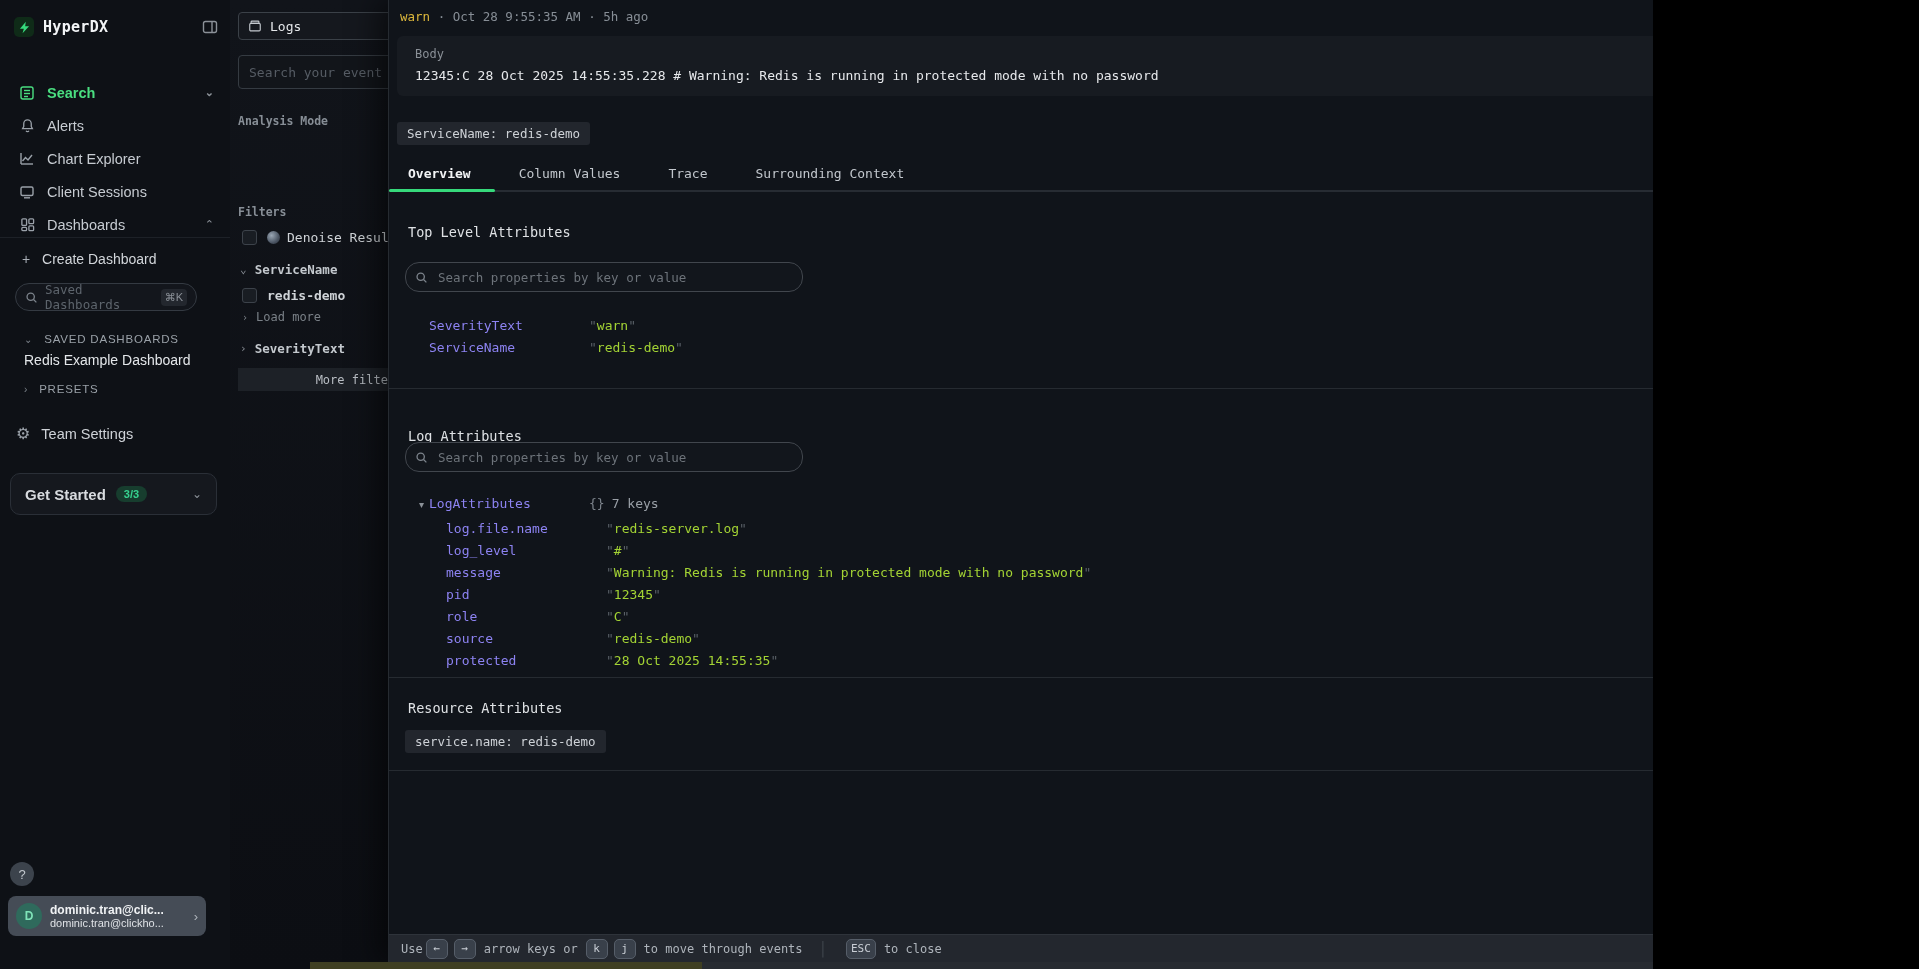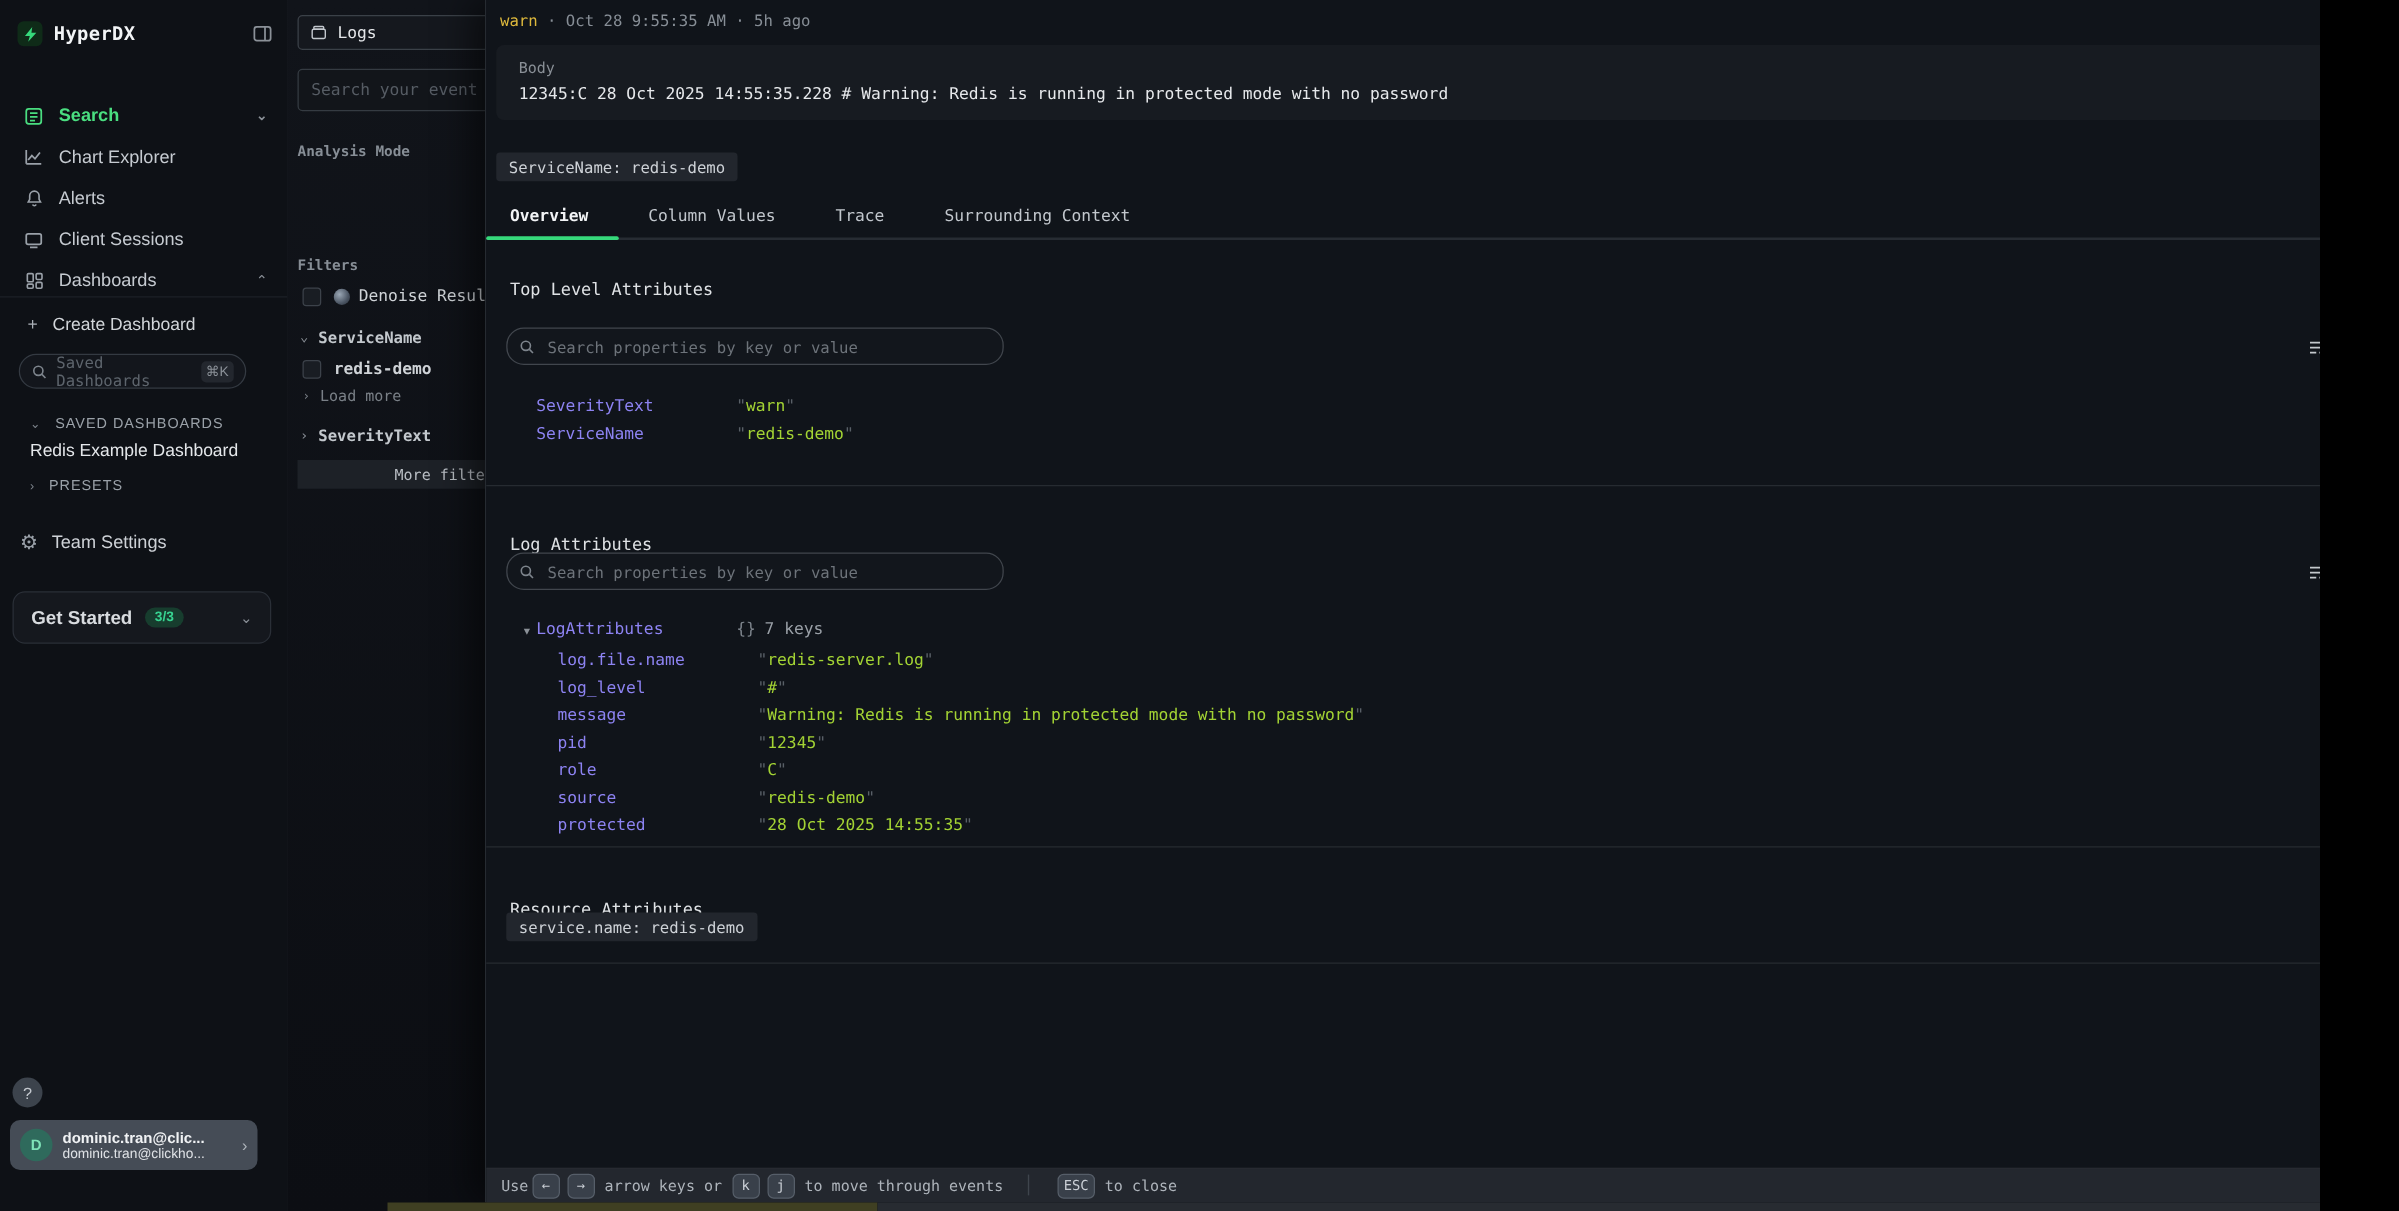--- a/index.html
+++ b/index.html
@@ -1,16 +1,16 @@
 <!DOCTYPE html>
 <html><head>
 <meta charset="utf-8">
 <style>
   html,body{margin:0;padding:0;background:#000;}
-  .app{position:relative;width:1856px;height:969px;background:#0c0e12;overflow:hidden;
+  .app{position:relative;width:1653px;height:969px;background:#0c0e12;overflow:hidden;
        font-family:"Liberation Sans",sans-serif;color:#d6d9dd;-webkit-font-smoothing:antialiased;}
 
   
   .sidebar{position:absolute;left:0;top:0;width:230px;height:969px;background:#0e1116;border-right:1px solid #1b1f25;}
   .logo-row{position:absolute;top:14px;left:14px;right:12px;height:26px;display:flex;align-items:center;}
   .logo-badge{width:20px;height:20px;border-radius:5px;background:#0f2b18;display:flex;align-items:center;justify-content:center;margin-right:9px;}
   .logo-badge svg{display:block;}
   .brand{font-family:"DejaVu Sans Mono",monospace;font-weight:bold;font-size:15px;color:#f2f4f6;letter-spacing:.3px;flex:1;}
   .collapse-btn{color:#8b9198;cursor:pointer;display:flex;}
 
@@ -157,36 +157,36 @@
               <line x1="5" y1="5.5" x2="11" y2="5.5"></line>
               <line x1="5" y1="8.5" x2="11" y2="8.5"></line>
               <line x1="5" y1="11.5" x2="9" y2="11.5"></line>
             </svg>
         </span>
         <span>Search</span>
         <span class="chev">⌄</span>
       </div>
       <div class="nav-item">
         <span class="nicon">
+          <svg width="15" height="15" viewBox="0 0 16 16" fill="none" stroke="currentColor" stroke-width="1.4">
+              <path d="M8 2a4 4 0 0 0-4 4v3l-1.2 2.3h10.4L12 9V6a4 4 0 0 0-4-4z"></path>
+              <path d="M6.5 13.5a1.6 1.6 0 0 0 3 0"></path>
+            </svg>
+        </span>
+        <span>Alerts</span>
+      </div>
+      <div class="nav-item">
+        <span class="nicon">
           <svg width="16" height="16" viewBox="0 0 16 16" fill="none" stroke="currentColor" stroke-width="1.4">
               <polyline points="2,13 2,2"></polyline>
               <polyline points="2,13 14,13"></polyline>
               <polyline points="3.5,10 6.5,6.5 9,9 13,4"></polyline>
             </svg>
         </span>
         <span>Chart Explorer</span>
-      </div>
-      <div class="nav-item">
-        <span class="nicon">
-          <svg width="15" height="15" viewBox="0 0 16 16" fill="none" stroke="currentColor" stroke-width="1.4">
-              <path d="M8 2a4 4 0 0 0-4 4v3l-1.2 2.3h10.4L12 9V6a4 4 0 0 0-4-4z"></path>
-              <path d="M6.5 13.5a1.6 1.6 0 0 0 3 0"></path>
-            </svg>
-        </span>
-        <span>Alerts</span>
       </div>
       <div class="nav-item">
         <span class="nicon">
           <svg width="16" height="16" viewBox="0 0 16 16" fill="none" stroke="currentColor" stroke-width="1.4">
               <rect x="2" y="3" width="12" height="8.5" rx="1.5"></rect>
               <line x1="5" y1="13.8" x2="11" y2="13.8"></line>
             </svg>
         </span>
         <span>Client Sessions</span>
       </div>
@@ -385,21 +385,21 @@
     <span class="attr-key" style="top:587px;left:57px;">pid</span>
     <span class="attr-val" style="top:587px;left:217px;">12345</span>
     <span class="attr-key" style="top:609px;left:57px;">role</span>
     <span class="attr-val" style="top:609px;left:217px;">C</span>
     <span class="attr-key" style="top:631px;left:57px;">source</span>
     <span class="attr-val" style="top:631px;left:217px;">redis-demo</span>
     <span class="attr-key" style="top:653px;left:57px;">protected</span>
     <span class="attr-val" style="top:653px;left:217px;">28 Oct 2025 14:55:35</span>
     <div class="divider" style="top:677px;"></div>
 
-    <div class="sec-title" style="top:720px;">Resource Attributes</div>
+    <div class="sec-title" style="top:700px;">Resource Attributes</div>
     <div class="sec-collapse" style="top:698px;">⌃</div>
     <div class="tag-chip" style="top:730px;left:16px;">service.name: redis-demo</div>
     <div class="divider" style="top:770px;"></div>
 
     <div class="scroll-track"></div>
 
     <div class="d-footer">
       <span>Use</span>
       <span class="kbd">←</span>
       <span class="kbd">→</span>

